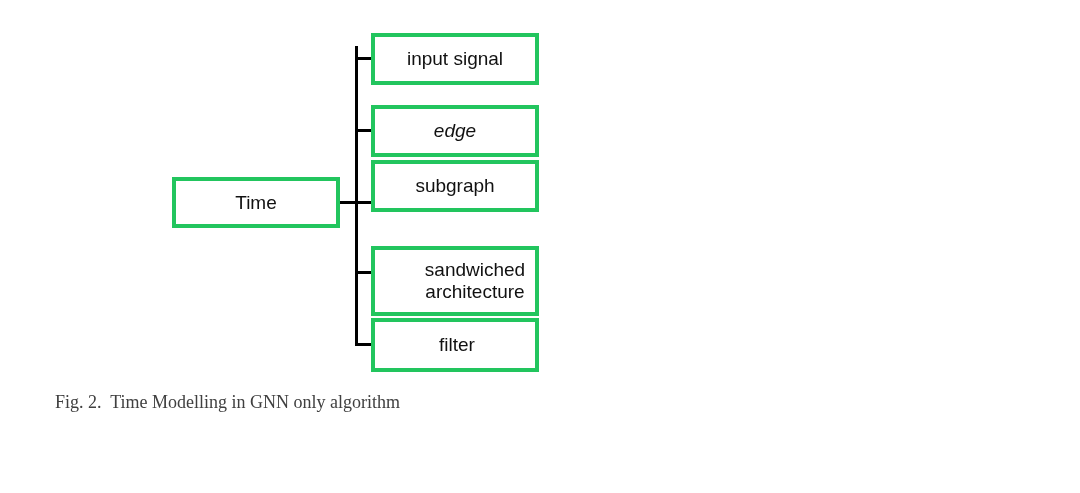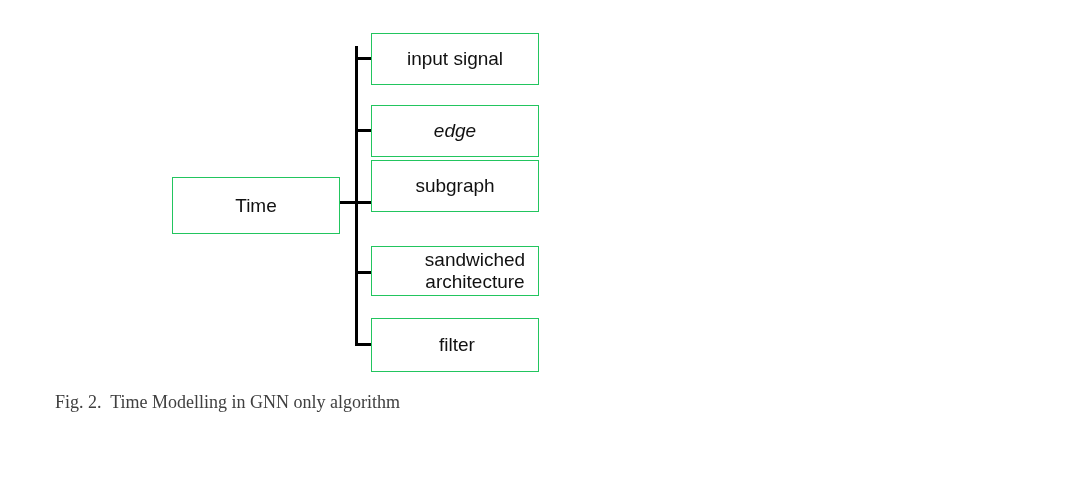--- a/index.html
+++ b/index.html
@@ -12,40 +12,40 @@
     width: 1080px;
     height: 493px;
     background: #ffffff;
     overflow: hidden;
     font-family: "Liberation Sans", sans-serif;
   }
   
   .node {
     position: absolute;
     box-sizing: border-box;
-    border: 1px solid #22c55e;
+    border: 4px solid #22c55e;
     background: #ffffff;
     display: flex;
     align-items: center;
     justify-content: center;
     text-align: center;
     font-size: 19px;
     line-height: 1.15;
     color: #111111;
     padding: 0 4px;
   }
   .node-root {
     left: 172px; top: 177px;
-    width: 168px; height: 57px;
+    width: 168px; height: 51px;
   }
   .child { left: 371px; width: 168px; }
   .child-0 { top: 33px;  height: 52px; }
   .child-1 { top: 105px; height: 52px; font-style: italic; }
   .child-2 { top: 160px; height: 52px; }
-  .child-3 { top: 246px; height: 50px; padding-left: 44px; }
+  .child-3 { top: 246px; height: 70px; padding-left: 44px; }
   .child-4 { top: 318px; height: 54px; padding-left: 8px; }
   
   .line {
     position: absolute;
     background: #000000;
   }
   .v-spine   { left: 355px; top: 46px;  width: 3px;  height: 300px; }
   .h-main    { left: 340px; top: 201px; width: 33px; height: 3px; }
   .h-tick    { left: 355px; width: 18px; height: 3px; }
   .h-tick-0  { top: 57px; }

